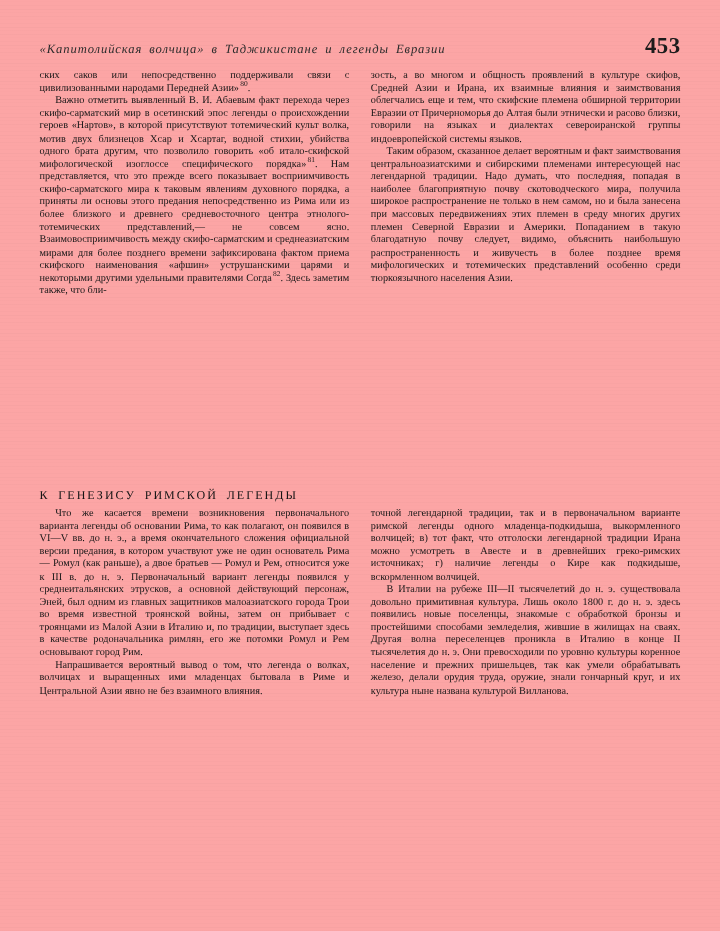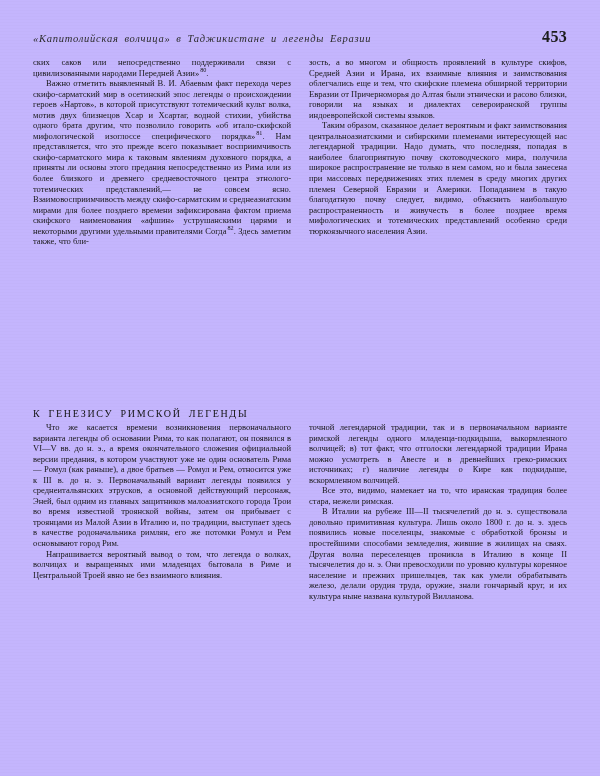--- a/index.html
+++ b/index.html
@@ -11,21 +11,21 @@
     width: 600px;
     height: 776px;
     overflow: hidden;
     font-family: "Liberation Serif", "DejaVu Serif", serif;
     color: #1a1a1a;
   }
   .page {
     position: relative;
     width: 600px;
     height: 776px;
-    background: #c4b5fd;
+    background: #fca5a5;
     box-sizing: border-box;
   }
 
   
   .running-head {
     position: absolute;
     left: 33px;
     top: 28px;
     width: 534px;
     display: flex;
@@ -34,21 +34,21 @@
   }
   .running-head .title {
     font-style: italic;
     font-size: 10.5px;
     letter-spacing: 0.75px;
     word-spacing: 2.5px;
     color: #2b2b2b;
     white-space: nowrap;
   }
   .running-head .folio {
-    font-size: 16px;
+    font-size: 19px;
     font-weight: bold;
     color: #1c1c1c;
     letter-spacing: 0.3px;
   }
 
   
   .cols {
     position: absolute;
     left: 33px;
     width: 534px;
@@ -129,25 +129,24 @@
     </div>
 
   </div>
 
   <div class="section-heading">К ГЕНЕЗИСУ РИМСКОЙ ЛЕГЕНДЫ</div>
 
   <div class="cols block-b">
 
     <div class="col">
       <p>Что же касается времени возникновения первоначального варианта легенды об основании Рима, то как полагают, он появился в VI—V вв. до н. э., а время окончательного сложения официальной версии предания, в котором участвуют уже не один основатель Рима — Ромул (как раньше), а двое братьев — Ромул и Рем, относится уже к III в. до н. э. Первоначальный вариант легенды появился у среднеитальянских этрусков, а основной действующий персонаж, Эней, был одним из главных защитников малоазиатского города Трои во время известной троянской войны, затем он прибывает с троянцами из Малой Азии в Италию и, по традиции, выступает здесь в качестве родоначальника римлян, его же потомки Ромул и Рем основывают город Рим.</p>
-      <p>Напрашивается вероятный вывод о том, что легенда о волках, волчицах и выращенных ими младенцах бытовала в Риме и Центральной Троей явно не без взаимного влияния.</p>
+      <p>Напрашивается вероятный вывод о том, что легенда о волках, волчицах и выращенных ими младенцах бытовала в Риме и Центральной Азии явно не без взаимного влияния.</p>
     </div>
 
     <div class="col">
       <p class="cont">точной легендарной традиции, так и в первоначальном варианте римской легенды одного младенца-подкидыша, выкормленного волчицей; в) тот факт, что отголоски легендарной традиции Ирана можно усмотреть в Авесте и в древнейших греко-римских источниках; г) наличие легенды о Кире как подкидыше, вскормленном волчицей.</p>
-      <p>Все это, видимо, намекает на то, что иранская традиция более стара, нежели римская.</p>
       <p>В Италии на рубеже III—II тысячелетий до н. э. существовала довольно примитивная культура. Лишь около 1800 г. до н. э. здесь появились новые поселенцы, знакомые с обработкой бронзы и простейшими способами земледелия, жившие в жилищах на сваях. Другая волна переселенцев проникла в Италию в конце II тысячелетия до н. э. Они превосходили по уровню культуры коренное население и прежних пришельцев, так как умели обрабатывать железо, делали орудия труда, оружие, знали гончарный круг, и их культура ныне названа культурой Вилланова.</p>
     </div>
 
   </div>
 
   <div class="grain"></div>
 </div>
 
 </body></html>

